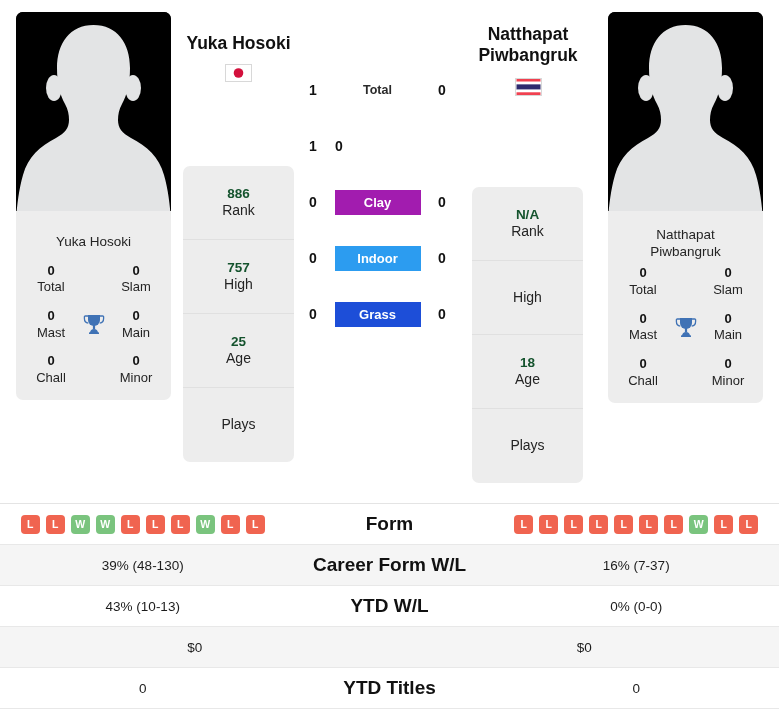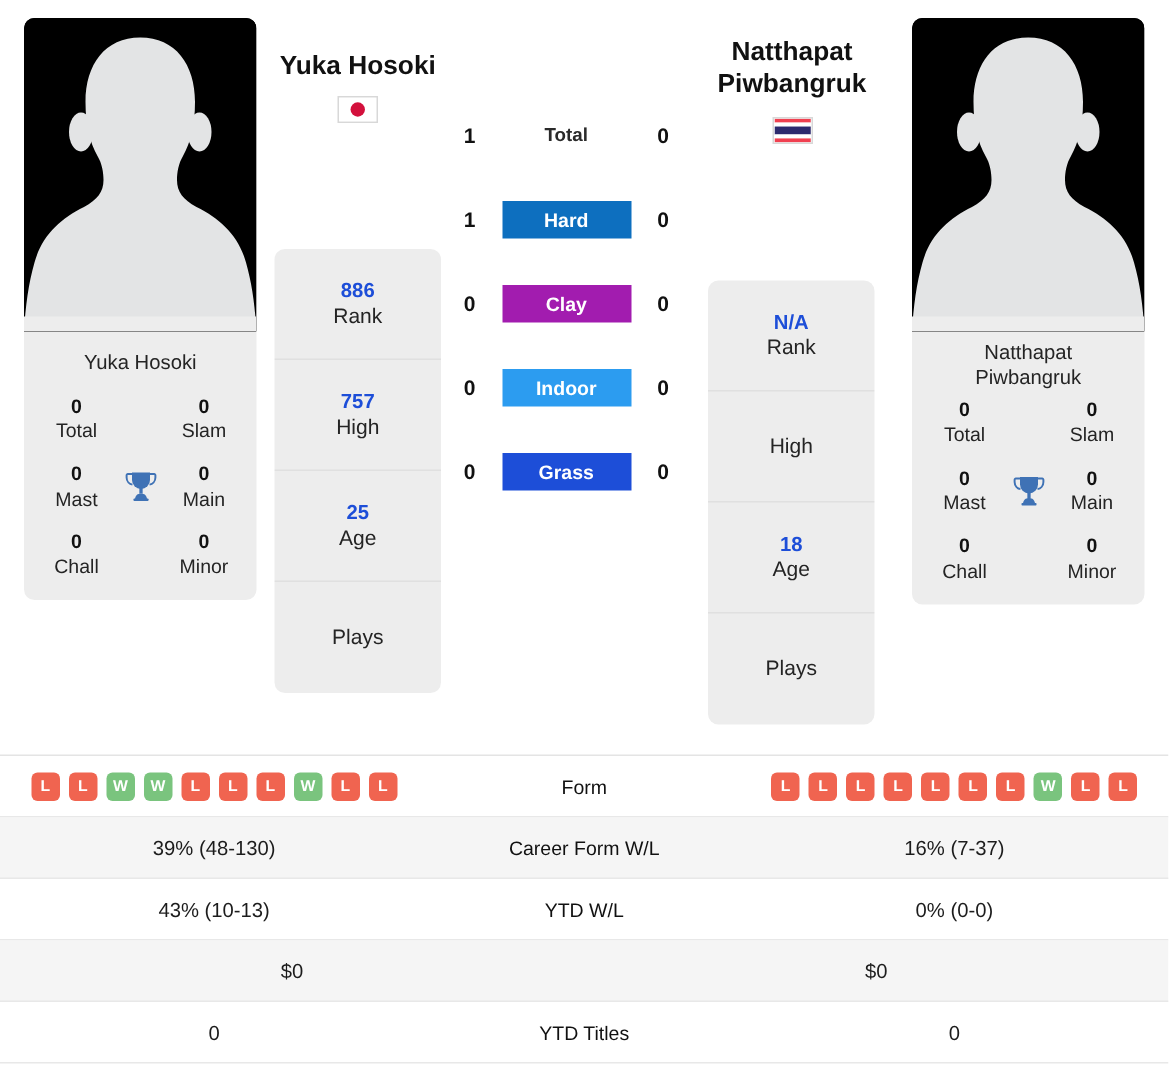--- a/index.html
+++ b/index.html
@@ -105,21 +105,21 @@
     display: flex;
     flex-direction: column;
     align-items: center;
     justify-content: center;
     line-height: 1.28;
   }
   .info-cell:last-child { border-bottom: none; }
   .info-cell .val {
     font-size: 13.5px;
     font-weight: bold;
-    color: #1d4ed8;
+    color: #14532d;
   }
   .info-cell .lbl {
     font-size: 14px;
     color: #242424;
   }
 
   
   .headline {
     position: absolute;
     text-align: center;
@@ -208,22 +208,22 @@
     flex: 1 1 0;
     display: flex;
     align-items: center;
     justify-content: center;
     font-size: 13.5px;
     color: #1c1c1c;
   }
   .srow .smid {
     flex: 0 0 208px;
     text-align: center;
-    font-size: 13px;
-    font-weight: normal;
+    font-size: 19px;
+    font-weight: bold;
     color: #111;
   }
 
   .form-strip {
     display: flex;
     gap: 6px;
     align-items: center;
     justify-content: center;
   }
   .fbadge {
@@ -402,23 +402,20 @@
       <div class="surf-row">
         <div class="score">1</div>
         <div class="mid">
           <span class="surf-label-plain">Total</span>
         </div>
         <div class="score">0</div>
       </div>
 
       <div class="surf-row">
         <div class="score">1</div>
-        <div class="mid">
-          <span class="surf-badge" style="background: rgb(13, 111, 191);">Hard</span>
-        </div>
         <div class="score">0</div>
       </div>
 
       <div class="surf-row">
         <div class="score">0</div>
         <div class="mid">
           <span class="surf-badge" style="background: #a21caf;">Clay</span>
         </div>
         <div class="score">0</div>
       </div>

